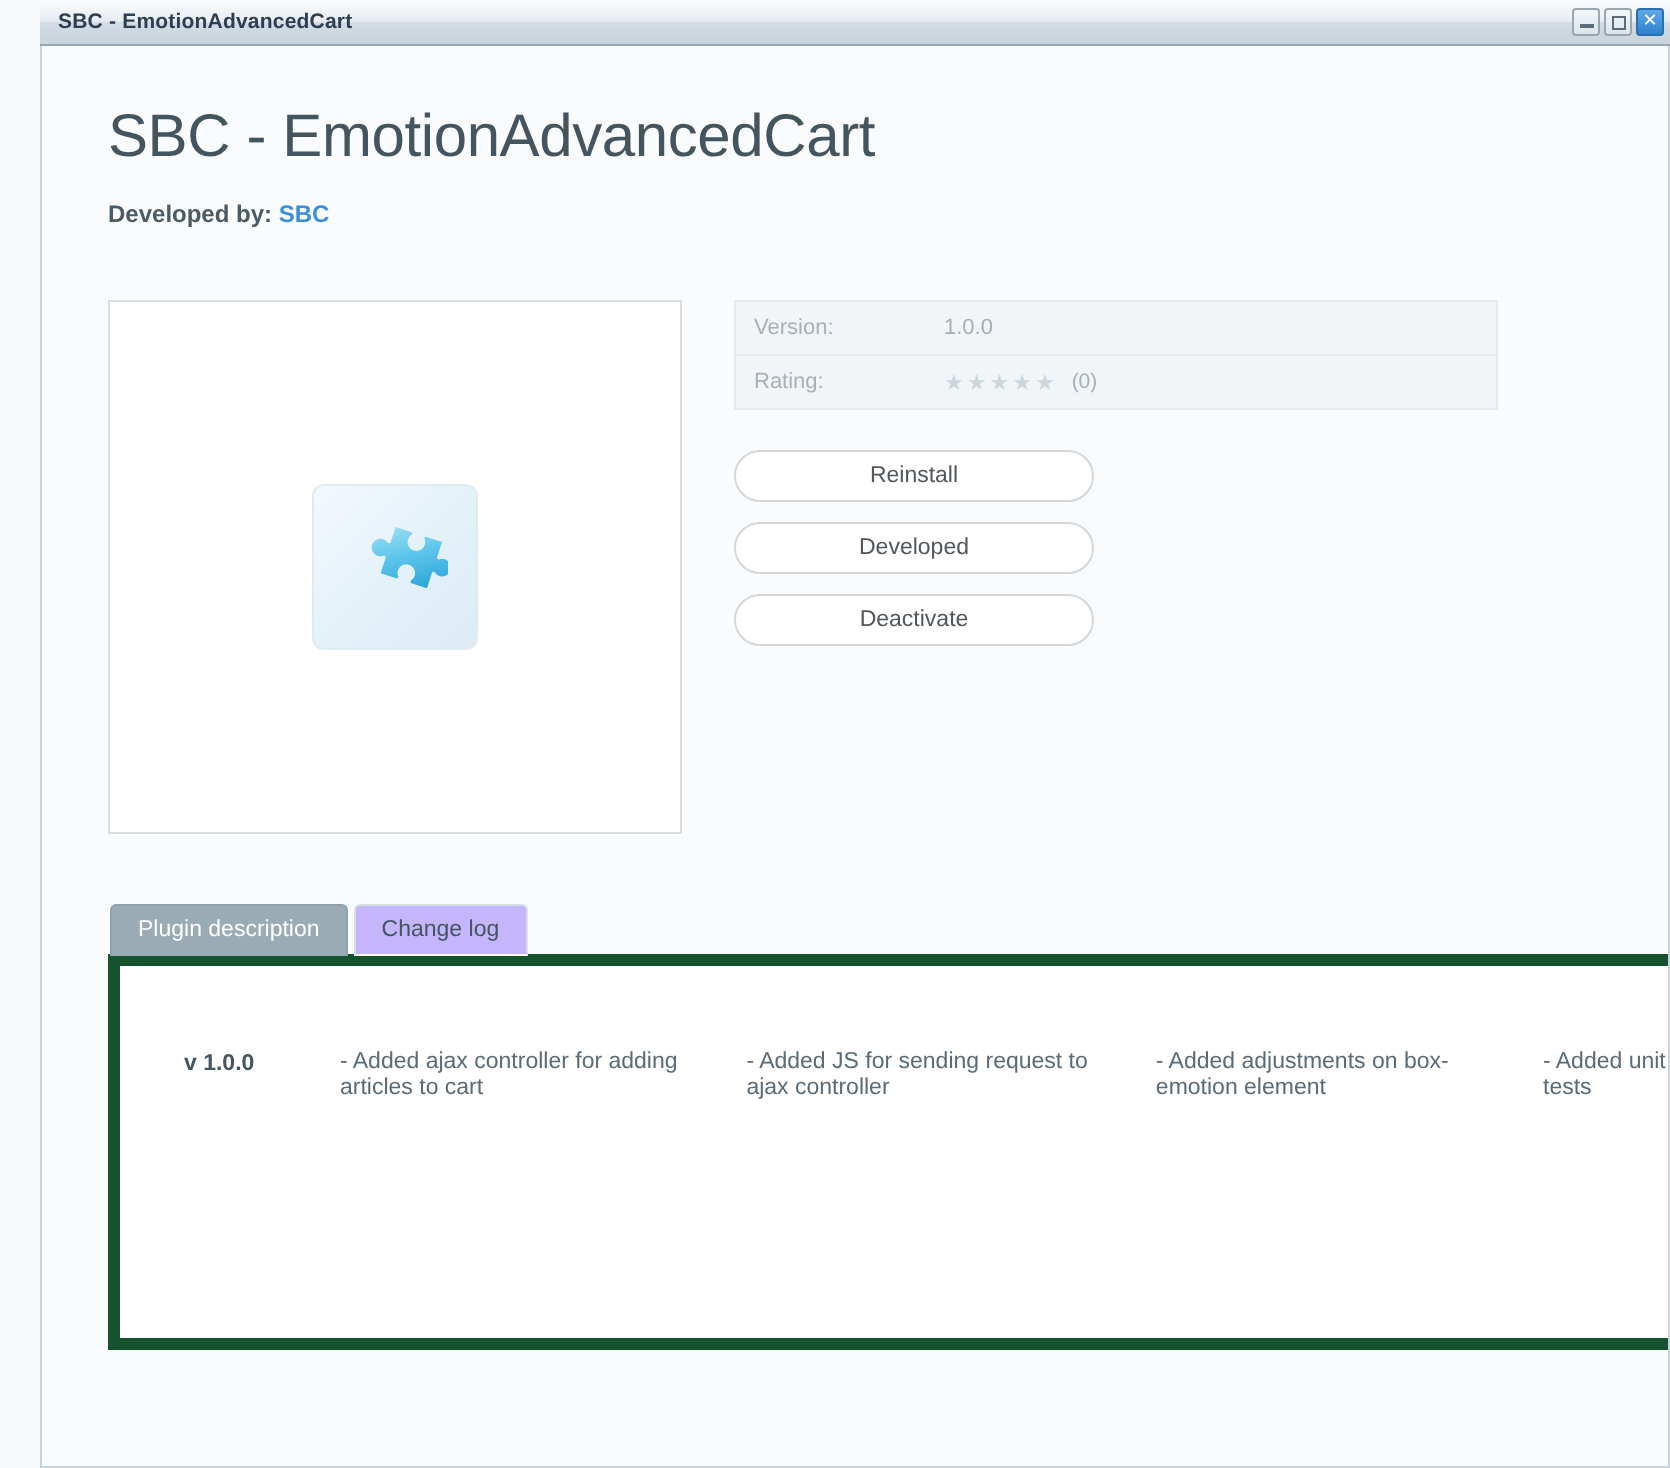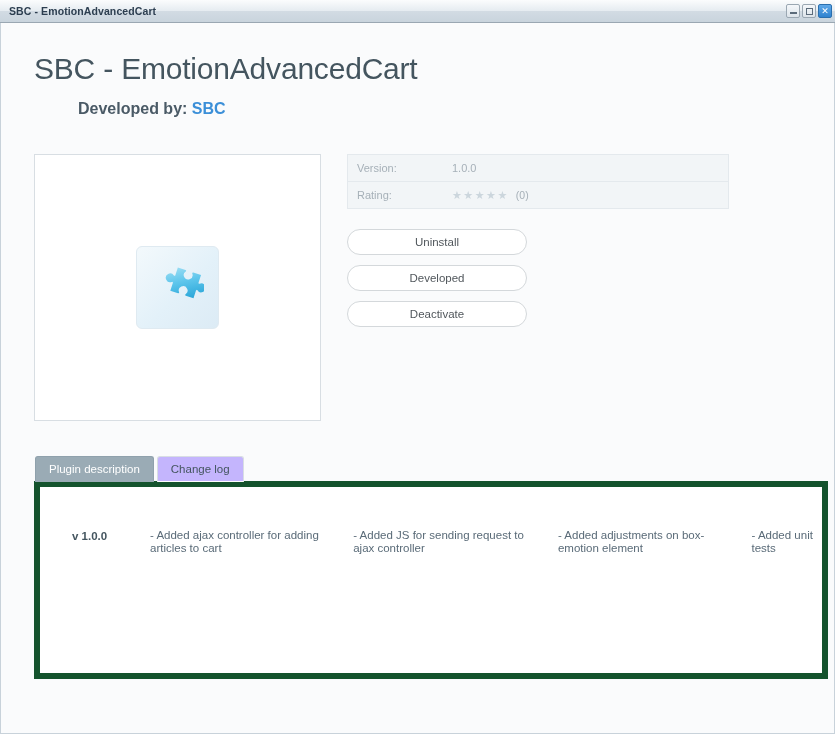--- a/index.html
+++ b/index.html
@@ -16,20 +16,21 @@
 
   
   .window {
     width: 835px;
     height: 734px;
     position: relative;
     background: #f7f9fa;
     box-sizing: border-box;
     display: flex;
     flex-direction: column;
+    padding-left: 20px;
   }
   .titlebar {
     height: 23px;
     min-height: 23px;
     background: linear-gradient(to bottom, #fbfcfd 0%, #e6ecf1 48%, #d2dbe3 52%, #c9d4dd 100%);
     border-bottom: 1px solid #9aa7b2;
     display: flex;
     align-items: center;
     justify-content: space-between;
     padding: 0 3px 0 9px;
@@ -107,24 +108,23 @@
   .plugin-title {
     font-size: 30px;
     font-weight: normal;
     color: #44555f;
     margin: 0;
     letter-spacing: -0.2px;
     line-height: 1.2;
   }
   .developed-row {
     margin-top: 13px;
-    font-size: 16px;
+    font-size: 12px;
     font-weight: bold;
     color: #4a5a66;
-    margin-left: 44px;
   }
   .developed-link {
     color: #3b8fd8;
     font-weight: bold;
     text-decoration: none;
     cursor: pointer;
   }
 
   
   .main-cols {
@@ -370,21 +370,21 @@
             <div class="info-row">
               <div class="info-label">Rating:</div>
               <div class="info-value">
                 <span class="stars">★★★★★</span>
                 <span class="rating-count">(0)</span>
               </div>
             </div>
           </div>
 
           <div class="actions">
-            <button class="pill-btn">Uninstall</button>
+            <button class="pill-btn">Reinstall</button>
             <button class="pill-btn">Developed</button>
             <button class="pill-btn">Deactivate</button>
           </div>
 
         </div>
       </div>
 
       <div class="tabs-wrap">
         <div class="tab-strip">
           <div class="tab active">Plugin description</div>

